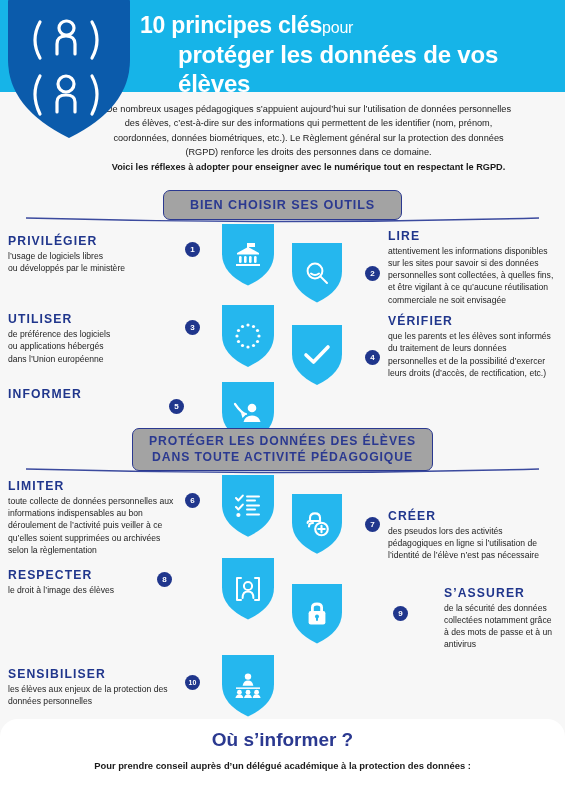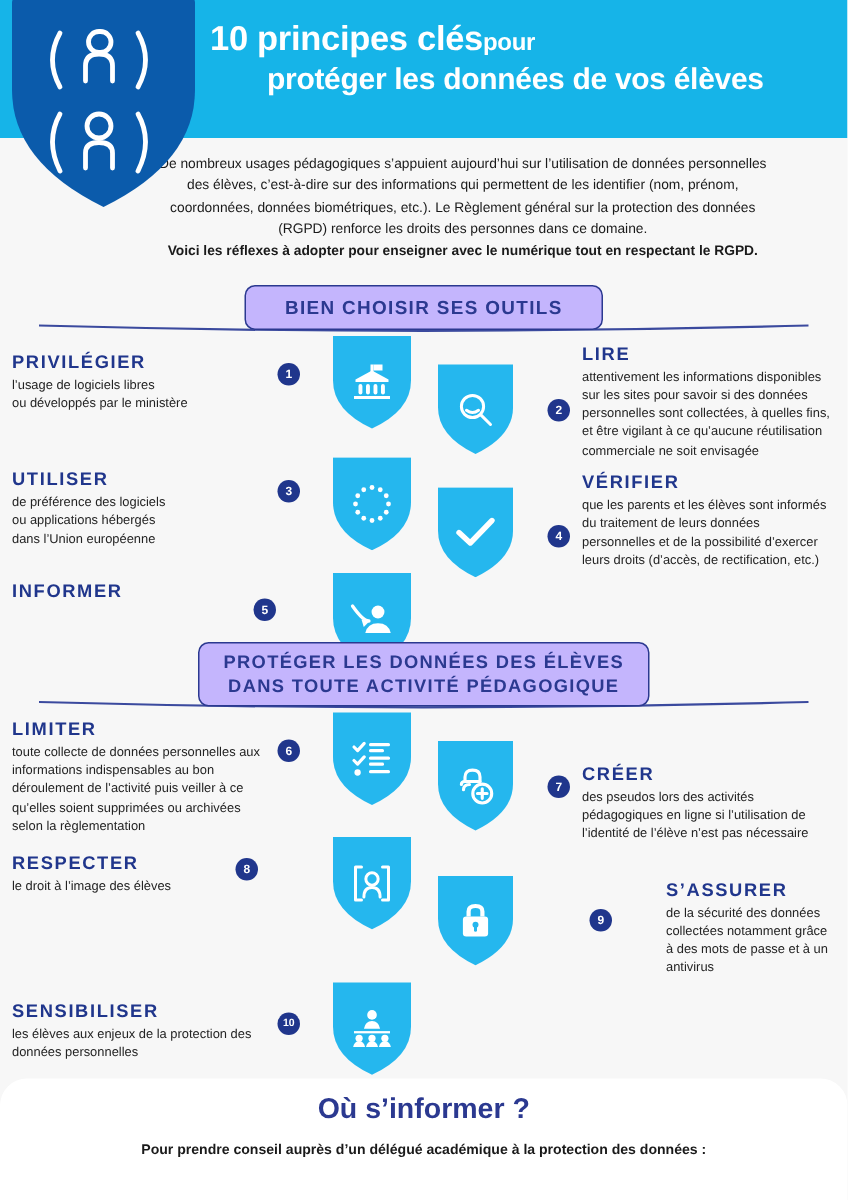--- a/index.html
+++ b/index.html
@@ -21,40 +21,40 @@
     border-radius: 6px 6px 60px 60px / 6px 6px 74px 74px;
     clip-path: path('M0,0 L122,0 L122,64 Q122,112 61,142 Q0,112 0,64 Z');
     z-index: 4;
   }
   .logo-svg { position: absolute; left: 26px; top: 14px; z-index: 5; }
   .header-titles {
     position: absolute; left: 140px; top: 12px; right: 10px;
     color: #ffffff; z-index: 2;
   }
   .title-line1 { font-size: 23px; font-weight: bold; line-height: 1.14; letter-spacing: -0.2px; }
-  .title-line1 .light { font-size: 16px; font-weight: bold; }
-  .title-line2 { font-size: 20px; font-weight: bold; line-height: 1.2; margin-top: 3px; margin-left: 38px; letter-spacing: -0.2px; }
+  .title-line1 .light { font-size: 16px; font-weight: normal; }
+  .title-line2 { font-size: 24px; font-weight: bold; line-height: 1.2; margin-top: 3px; margin-left: 38px; letter-spacing: -0.2px; }
 
   
   .intro {
     position: relative; z-index: 1;
     margin: 10px 46px 0 98px;
     text-align: center; color: #1a1a1a;
     font-size: 9.2px; line-height: 1.55;
   }
   .intro p { margin: 0; }
   .intro .bold { font-weight: bold; display: block; margin-top: 1px; }
 
   
   .section { position: relative; }
   .banner-wrap { display: flex; justify-content: center; position: relative; }
   .banner {
     border: 1.6px solid #2b3990;
     border-radius: 7px;
-    background: #c4b5fd;
+    background: #a3a3a3;
     padding: 6px 26px 5px;
     text-align: center;
     color: #2b3990;
     font-size: 12.6px; font-weight: bold; letter-spacing: 0.9px;
     line-height: 1.3;
     position: relative; z-index: 3;
   }
   .banner.two-line { padding: 5px 16px 4px; font-size: 12.2px; }
   .divider {
     width: 100%; height: 10px; margin-top: -8px; position: relative; z-index: 1;

